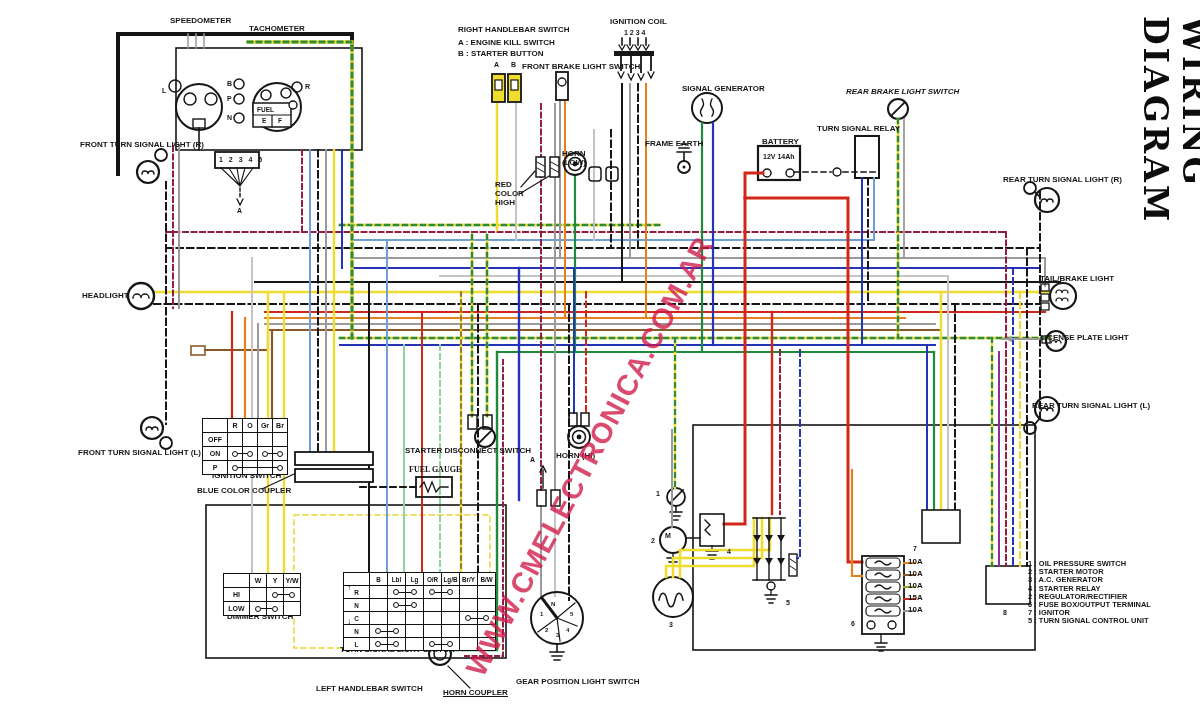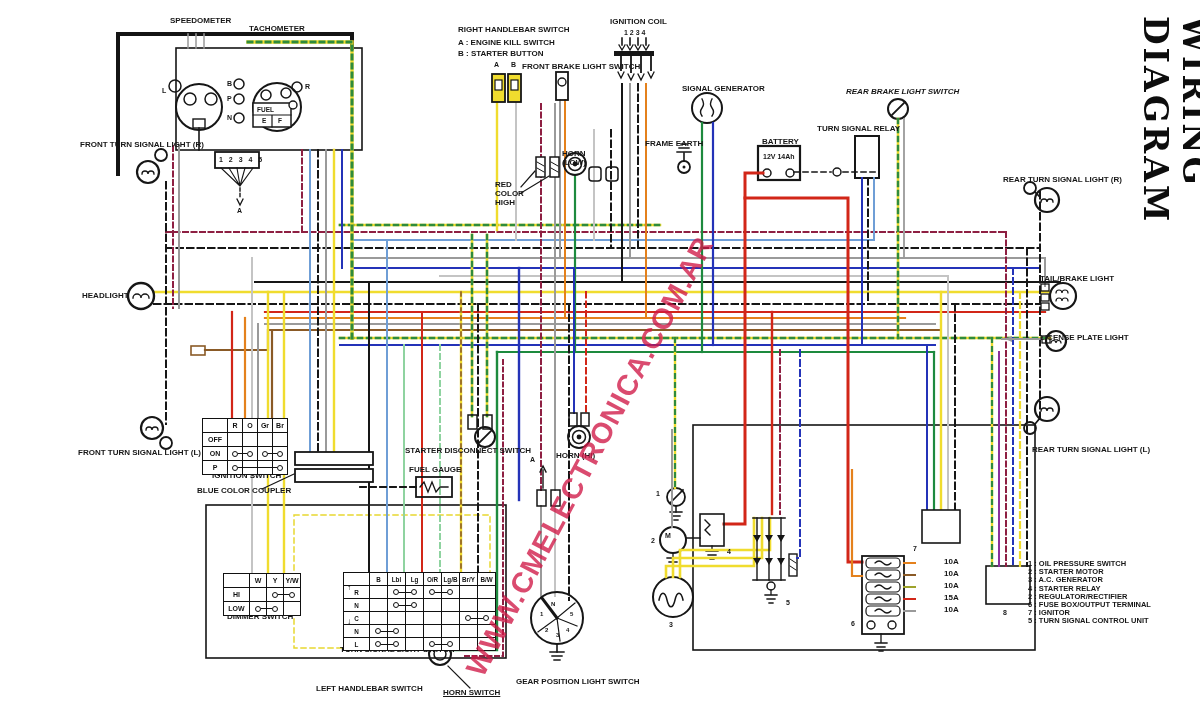--- a/index.html
+++ b/index.html
@@ -7,21 +7,21 @@
         font-family:"Liberation Sans",sans-serif;}
   #wire-svg{position:absolute;left:0;top:0;}
   .lbl{position:absolute;font:bold 8px "Liberation Sans",sans-serif;color:#161616;
        white-space:pre-line;letter-spacing:0;line-height:9px;}
   .lbl-xs{font-size:7px;line-height:8px;}
   .lbl-num{font-size:7px;}
   .underline{text-decoration:underline;}
   .legend{position:absolute;font:bold 7.5px "Liberation Sans",sans-serif;color:#161616;line-height:7.8px;}
   .legend div{white-space:nowrap;}
   .legend-br{line-height:8.2px;}
-  .fuselist{position:absolute;font:bold 8px "Liberation Sans",sans-serif;color:#161616;margin-left:36px;}
+  .fuselist{position:absolute;font:bold 8px "Liberation Sans",sans-serif;color:#161616;}
   .fuselist div{height:12px;}
   .sw-table{position:absolute;border:1.5px solid #111;background:#fff;font-family:"Liberation Sans",sans-serif;font-weight:bold;color:#111;}
   .sw-row{display:flex;position:relative;}
   .sw-row + .sw-row{border-top:1px solid #111;}
   .sw-cell{box-sizing:border-box;display:flex;align-items:center;justify-content:center;overflow:hidden;}
   .sw-cell + .sw-cell{border-left:1px solid #111;}
   .conn{position:absolute;display:flex;align-items:center;height:7px;}
   .conn .dot{width:6px;height:6px;border:1.3px solid #111;border-radius:50%;background:#fff;box-sizing:border-box;flex:0 0 auto;}
   .conn .bar{flex:1;height:0;border-top:1.7px solid #111;}
   #watermark{position:absolute;left:330px;top:440px;width:520px;text-align:center;
@@ -345,32 +345,32 @@
 <div class="lbl" style="left:495px;top:180px;">RED
 COLOR
 HIGH</div>
 <div class="lbl" style="left:80px;top:140px;">FRONT TURN SIGNAL LIGHT (R)</div>
 <div class="lbl lbl-xs" style="left:219px;top:156px;letter-spacing:2px;">1 2 3 4 5</div>
 <div class="lbl lbl-xs" style="left:237px;top:207px;">A</div>
 <div class="lbl" style="left:1003px;top:175px;">REAR TURN SIGNAL LIGHT (R)</div>
 <div class="lbl" style="left:82px;top:291px;">HEADLIGHT</div>
 <div class="lbl" style="left:1040px;top:274px;">TAIL/BRAKE LIGHT</div>
 <div class="lbl" style="left:1040px;top:333px;">LICENSE PLATE LIGHT</div>
-<div class="lbl" style="left:1032px;top:445px;">REAR TURN SIGNAL LIGHT (L)</div>
+<div class="lbl" style="left:1032px;top:401px;">REAR TURN SIGNAL LIGHT (L)</div>
 <div class="lbl" style="left:78px;top:448px;">FRONT TURN SIGNAL LIGHT (L)</div>
 <div class="lbl" style="left:212px;top:471px;">IGNITION SWITCH</div>
 <div class="lbl" style="left:197px;top:486px;">BLUE COLOR COUPLER</div>
 <div class="lbl" style="left:405px;top:446px;">STARTER DISCONNECT SWITCH</div>
 <div class="lbl" style="left:556px;top:451px;">HORN (HI)</div>
-<div class="lbl" style="left:409px;top:465px;">FUEL GAUGE</div>
+<div class="lbl" style="left:409px;top:465px;font-family:Liberation Serif, serif;">FUEL GAUGE</div>
 <div class="lbl lbl-xs" style="left:530px;top:456px;">A</div>
 <div class="lbl" style="left:227px;top:612px;">DIMMER SWITCH</div>
 <div class="lbl" style="left:340px;top:645px;">TURN SIGNAL LIGHT SWITCH</div>
 <div class="lbl" style="left:316px;top:684px;">LEFT HANDLEBAR SWITCH</div>
-<div class="lbl underline" style="left:443px;top:688px;">HORN SWITCH</div>
+<div class="lbl underline" style="left:443px;top:688px;">HORN COUPLER</div>
 <div class="lbl" style="left:516px;top:677px;">GEAR POSITION LIGHT SWITCH</div>
 
 <div class="lbl lbl-xs" style="left:162px;top:87px;">L</div>
 <div class="lbl lbl-xs" style="left:227px;top:80px;">B</div>
 <div class="lbl lbl-xs" style="left:227px;top:95px;">P</div>
 <div class="lbl lbl-xs" style="left:227px;top:114px;">N</div>
 <div class="lbl lbl-xs" style="left:305px;top:83px;">R</div>
 <div class="lbl lbl-xs" style="left:257px;top:106px;font-size:6.5px;">FUEL</div>
 <div class="lbl lbl-xs" style="left:262px;top:117px;font-size:6.5px;">E</div>
 <div class="lbl lbl-xs" style="left:278px;top:117px;font-size:6.5px;">F</div>

